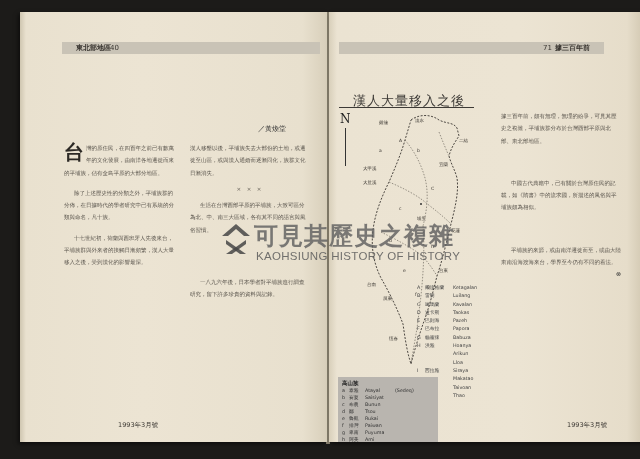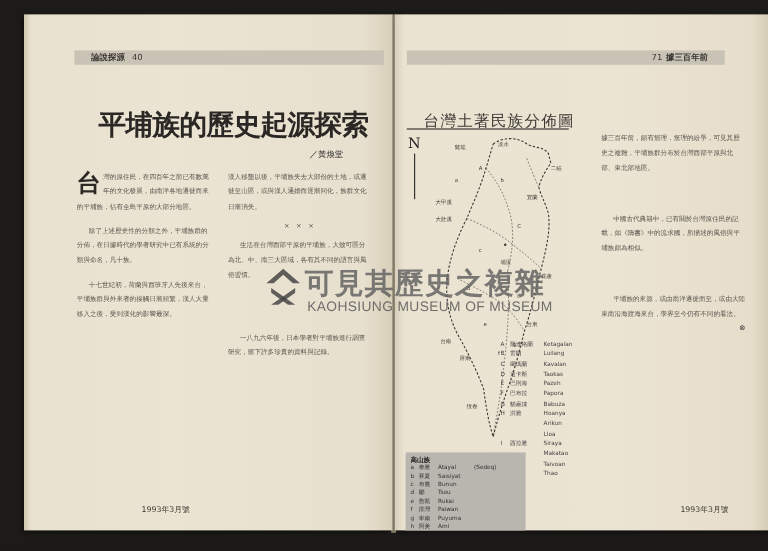--- a/index.html
+++ b/index.html
@@ -38,25 +38,24 @@
   .end-mark { font-size:6px; color:#333; }
 </style>
 </head>
 <body>
 
 <div class="spread">
   <div class="gutter"></div>
 
   <div class="page page-left">
     <div class="running-bar">
-      <span class="running-text" style="left:14px">論說探源</span>
+      <span class="running-text" style="left:14px">東北部地區</span>
       <span class="running-text" style="left:48px;font-weight:normal">40</span>
     </div>
 
-    <div class="title">平埔族的歷史起源探索</div>
     <div class="byline">／黃煥堂</div>
 
     <div class="col" style="left:44px;top:130px;width:112px">
       <span class="dropcap">台</span>
       <p style="text-indent:0">灣的原住民，在四百年之前已有數萬年的文化發展，由南洋各地遷徙而來的平埔族，佔有全島平原的大部分地區。</p>
       <div class="gap"></div>
       <p>除了上述歷史性的分類之外，平埔族群的分佈，在日據時代的學者研究中已有系統的分類與命名，凡十族。</p>
       <div class="gap"></div>
       <p>十七世紀初，荷蘭與西班牙人先後來台，平埔族群與外來者的接觸日漸頻繁，漢人大量移入之後，受到漢化的影響最深。</p>
     </div>
@@ -71,21 +70,21 @@
 
     <div class="folio" style="left:98px">1993年3月號</div>
   </div>
 
   <div class="page page-right">
     <div class="running-bar">
       <span class="running-text" style="left:204px;font-weight:normal">71</span>
       <span class="running-text" style="left:216px">據三百年前</span>
     </div>
 
-    <div class="map-title">台灣土著民族分佈圖</div>
+    <div class="map-title">漢人大量移入之後</div>
     <div class="map-rule"></div>
     <div class="north">N</div>
     <div class="north-line"></div>
 
     <svg class="map-svg" width="130" height="260" viewBox="0 0 130 260">
       <path d="M52 8 C60 2 72 2 80 8 C88 12 94 10 98 16 L100 24 C96 30 92 36 90 44 C92 52 96 58 98 66 C100 80 96 96 92 112 C88 128 84 146 78 164 C74 180 70 196 64 212 C60 224 56 236 52 252 C48 240 46 226 44 212 C38 196 30 180 22 166 C14 150 12 134 14 118 C16 102 22 86 30 70 C36 56 42 42 46 28 Z" fill="none" stroke="#3a3631" stroke-width="0.9" stroke-dasharray="2 1.5"></path>
       <path d="M46 28 C56 40 62 52 66 66 C70 82 68 98 64 114" fill="none" stroke="#5a554d" stroke-width="0.6" stroke-dasharray="1.5 1.5"></path>
       <path d="M30 70 C44 76 56 82 66 90 C76 98 84 104 92 112" fill="none" stroke="#5a554d" stroke-width="0.6" stroke-dasharray="1.5 1.5"></path>
       <path d="M22 120 C34 126 46 132 58 140 C66 146 72 154 78 164" fill="none" stroke="#5a554d" stroke-width="0.6" stroke-dasharray="1.5 1.5"></path>
       <path d="M64 114 C66 140 64 170 60 200 C58 220 54 238 52 252" fill="none" stroke="#5a554d" stroke-width="0.6" stroke-dasharray="1.5 1.5"></path>
@@ -159,15 +158,15 @@
     <div class="folio" style="left:238px">1993年3月號</div>
   </div>
 
   <div class="watermark">
     <svg class="wm-logo" width="32" height="34" viewBox="0 0 32 34">
       <path d="M16 2 L30 14 L24 14 L16 7 L8 14 L2 14 Z" fill="rgba(70,70,70,.85)"></path>
       <path d="M6 18 L26 32 L20 32 L6 22 Z" fill="rgba(70,70,70,.85)"></path>
       <path d="M26 18 L6 32 L12 32 L26 22 Z" fill="rgba(70,70,70,.85)"></path>
     </svg>
     <div class="wm-zh">可見其歷史之複雜</div>
-    <div class="wm-en">KAOHSIUNG MUSEUM OF MUSEUM</div>
+    <div class="wm-en">KAOHSIUNG HISTORY OF HISTORY</div>
   </div>
 </div>
 
 </body></html>

